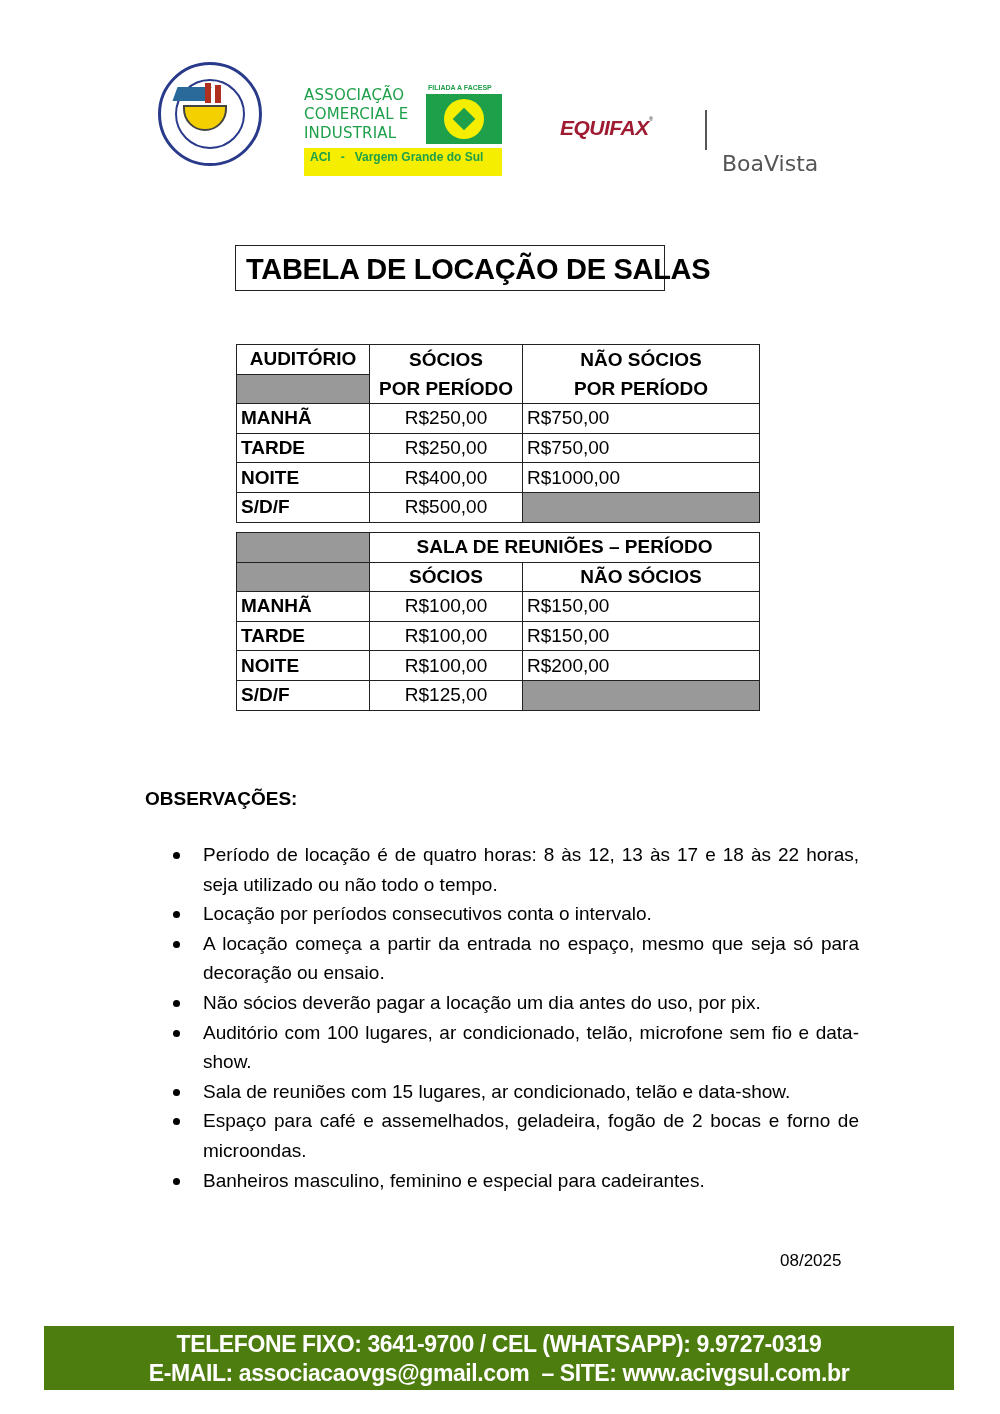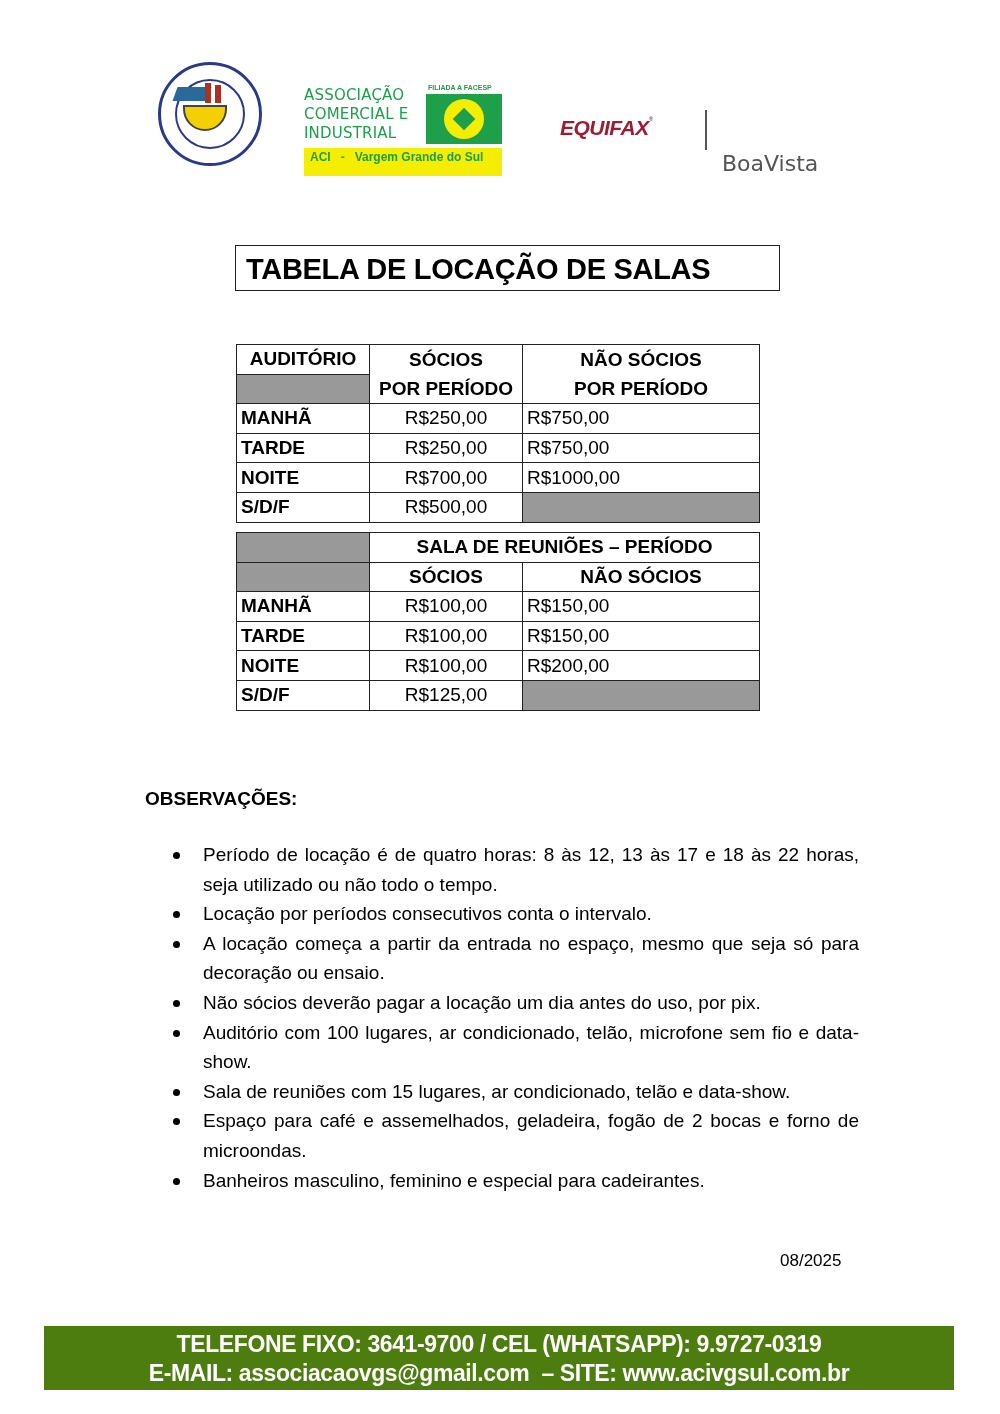--- a/index.html
+++ b/index.html
@@ -21,21 +21,21 @@
   .aci .mark .sun { position: absolute; left: 18px; top: 5px; width: 40px; height: 40px; background: #f5ee00; border-radius: 50%; }
   .aci .mark .sw { position: absolute; left: 30px; top: 17px; width: 16px; height: 16px; background: #1ea04a; transform: rotate(45deg); }
   .aci .bar { position: absolute; left: 0; top: 64px; width: 198px; height: 28px; background: #f5ee00; color: #1ea04a; font-weight: bold; font-size: 12px; line-height: 18px; padding-left: 6px; white-space: pre; }
 
   .equifax { position: absolute; left: 560px; top: 116px; font-size: 21px; font-weight: bold; font-style: italic; color: #9e1b32; letter-spacing: -0.5px; }
   .equifax sup { font-size: 6px; color: #666; vertical-align: top; font-style: normal; }
   .sep { position: absolute; left: 705px; top: 110px; width: 2px; height: 40px; background: #555; }
   .boavista { position: absolute; left: 722px; top: 116px; font-size: 22px; color: #555; font-family: "DejaVu Sans", sans-serif; margin-top: 35px; }
 
   
-  .title { position: absolute; left: 235px; top: 245px; width: 545px; height: 46px; border: 1.5px solid #222; padding-left: 10px; font-size: 29px; font-weight: bold; line-height: 46px; letter-spacing: -0.3px; white-space: nowrap; }
+  .title { position: absolute; left: 235px; top: 245px; width: 430px; height: 46px; border: 1.5px solid #222; padding-left: 10px; font-size: 29px; font-weight: bold; line-height: 46px; letter-spacing: -0.3px; white-space: nowrap; text-align: center; }
 
   
   table.rt { position: absolute; left: 236px; border-collapse: collapse; font-size: 19px; }
   table.rt td { border: 1.5px solid #222; height: 29.6px; padding: 0 4px; line-height: 28px; white-space: nowrap; margin-top: 40px; }
   table.rt td.c1 { width: 133px; font-weight: bold; text-align: left; }
   table.rt td.c2 { width: 153px; text-align: center; }
   table.rt td.c3 { width: 237px; text-align: left; }
   table.rt td.hdr { font-weight: bold; text-align: center; }
   table.rt td.gray { background: #999999; }
   table.rt td.nob { border-bottom: none; }
@@ -101,21 +101,21 @@
     <td class="c2">R$250,00</td>
     <td class="c3">R$750,00</td>
   </tr>
   <tr>
     <td class="c1">TARDE</td>
     <td class="c2">R$250,00</td>
     <td class="c3">R$750,00</td>
   </tr>
   <tr>
     <td class="c1">NOITE</td>
-    <td class="c2">R$700,00</td>
+    <td class="c2">R$400,00</td>
     <td class="c3">R$1000,00</td>
   </tr>
   <tr>
     <td class="c1">S/D/F</td>
     <td class="c2">R$500,00</td>
     <td class="c3 gray"></td>
   </tr>
 </tbody>
   </table>
 

